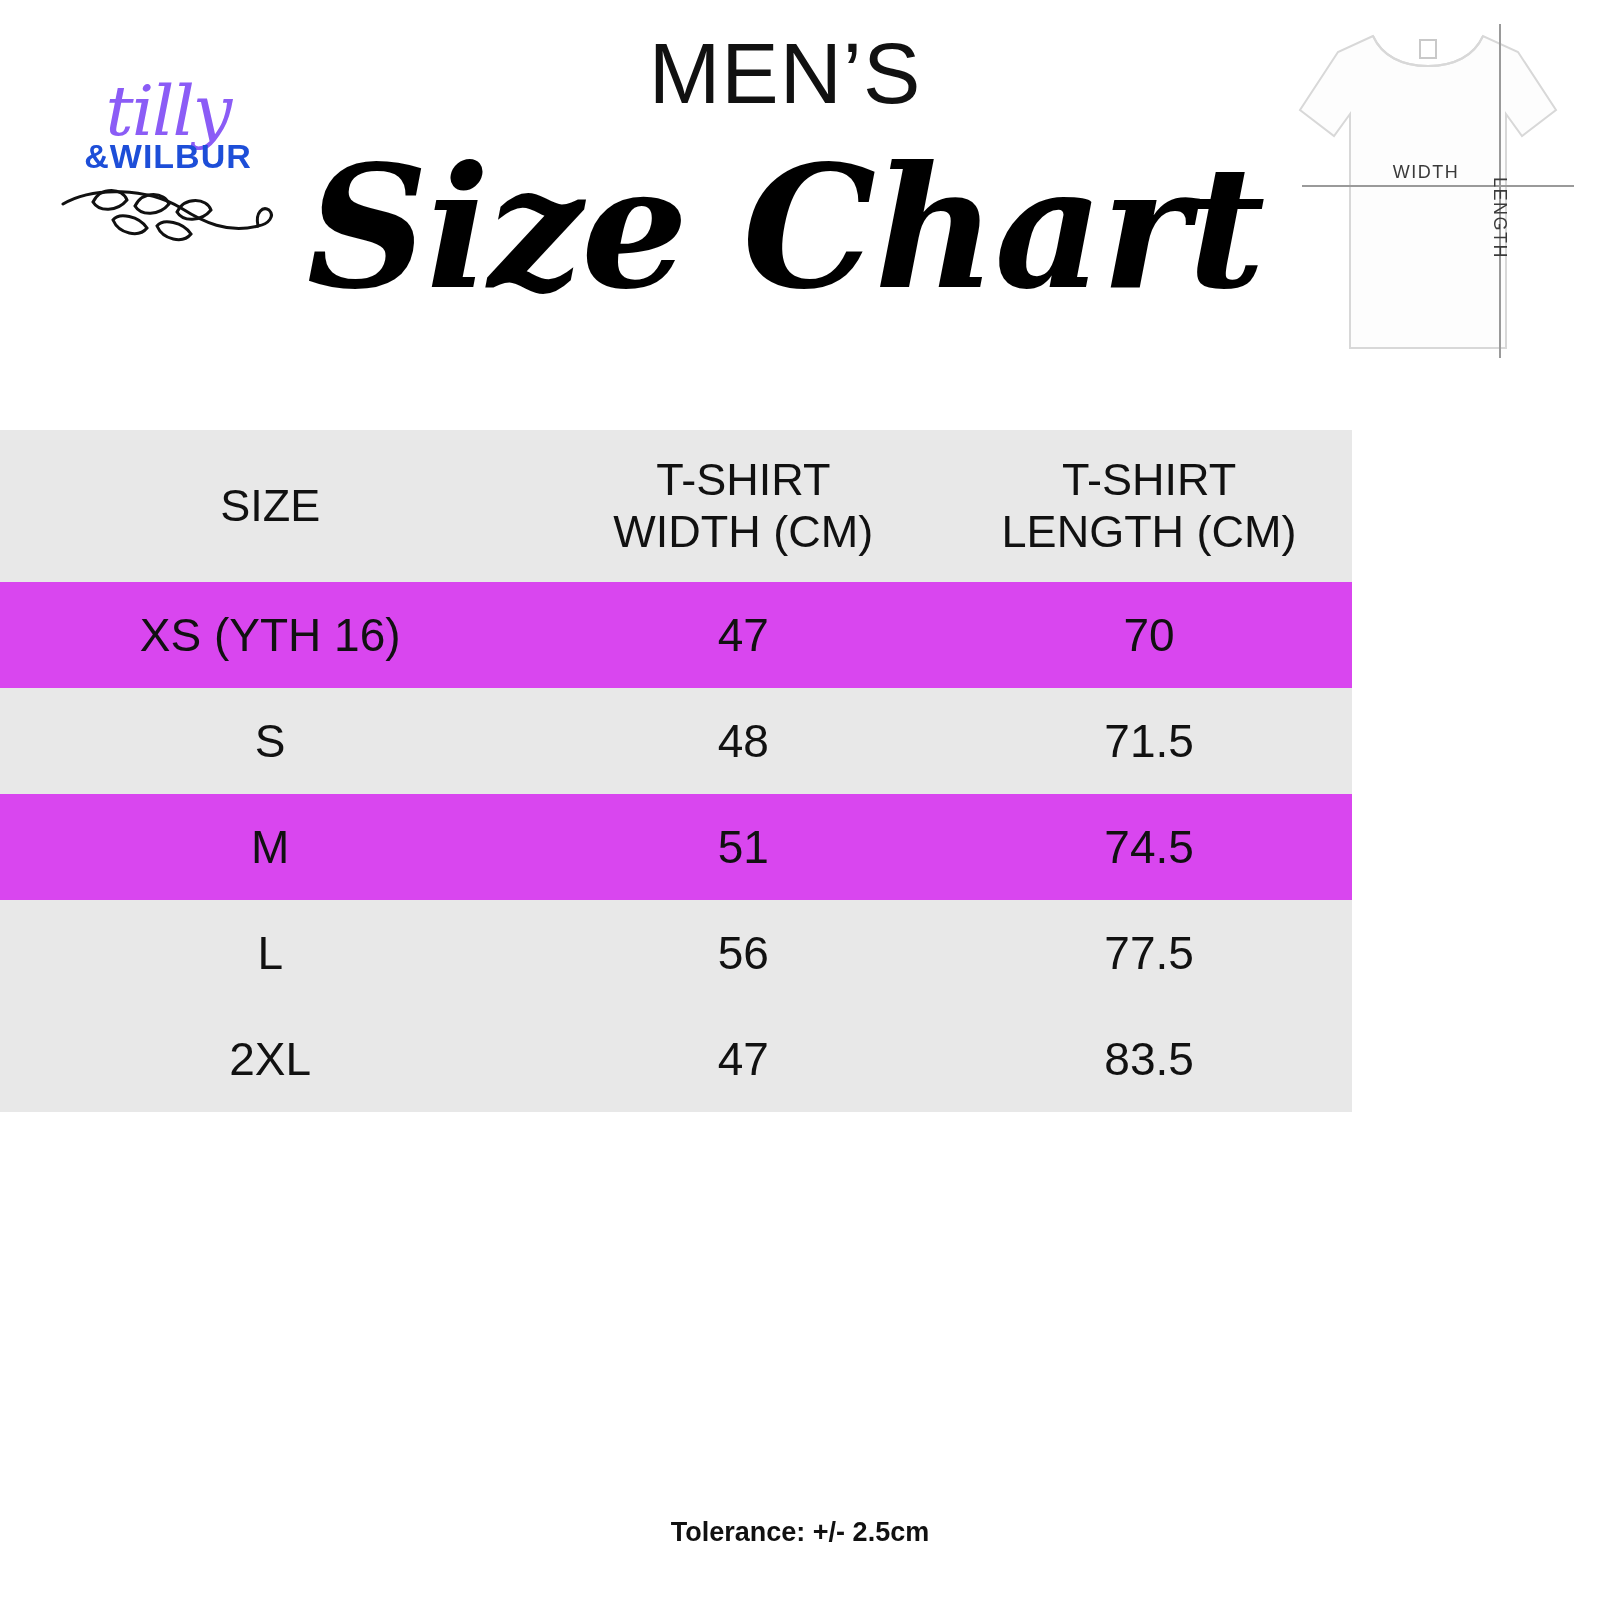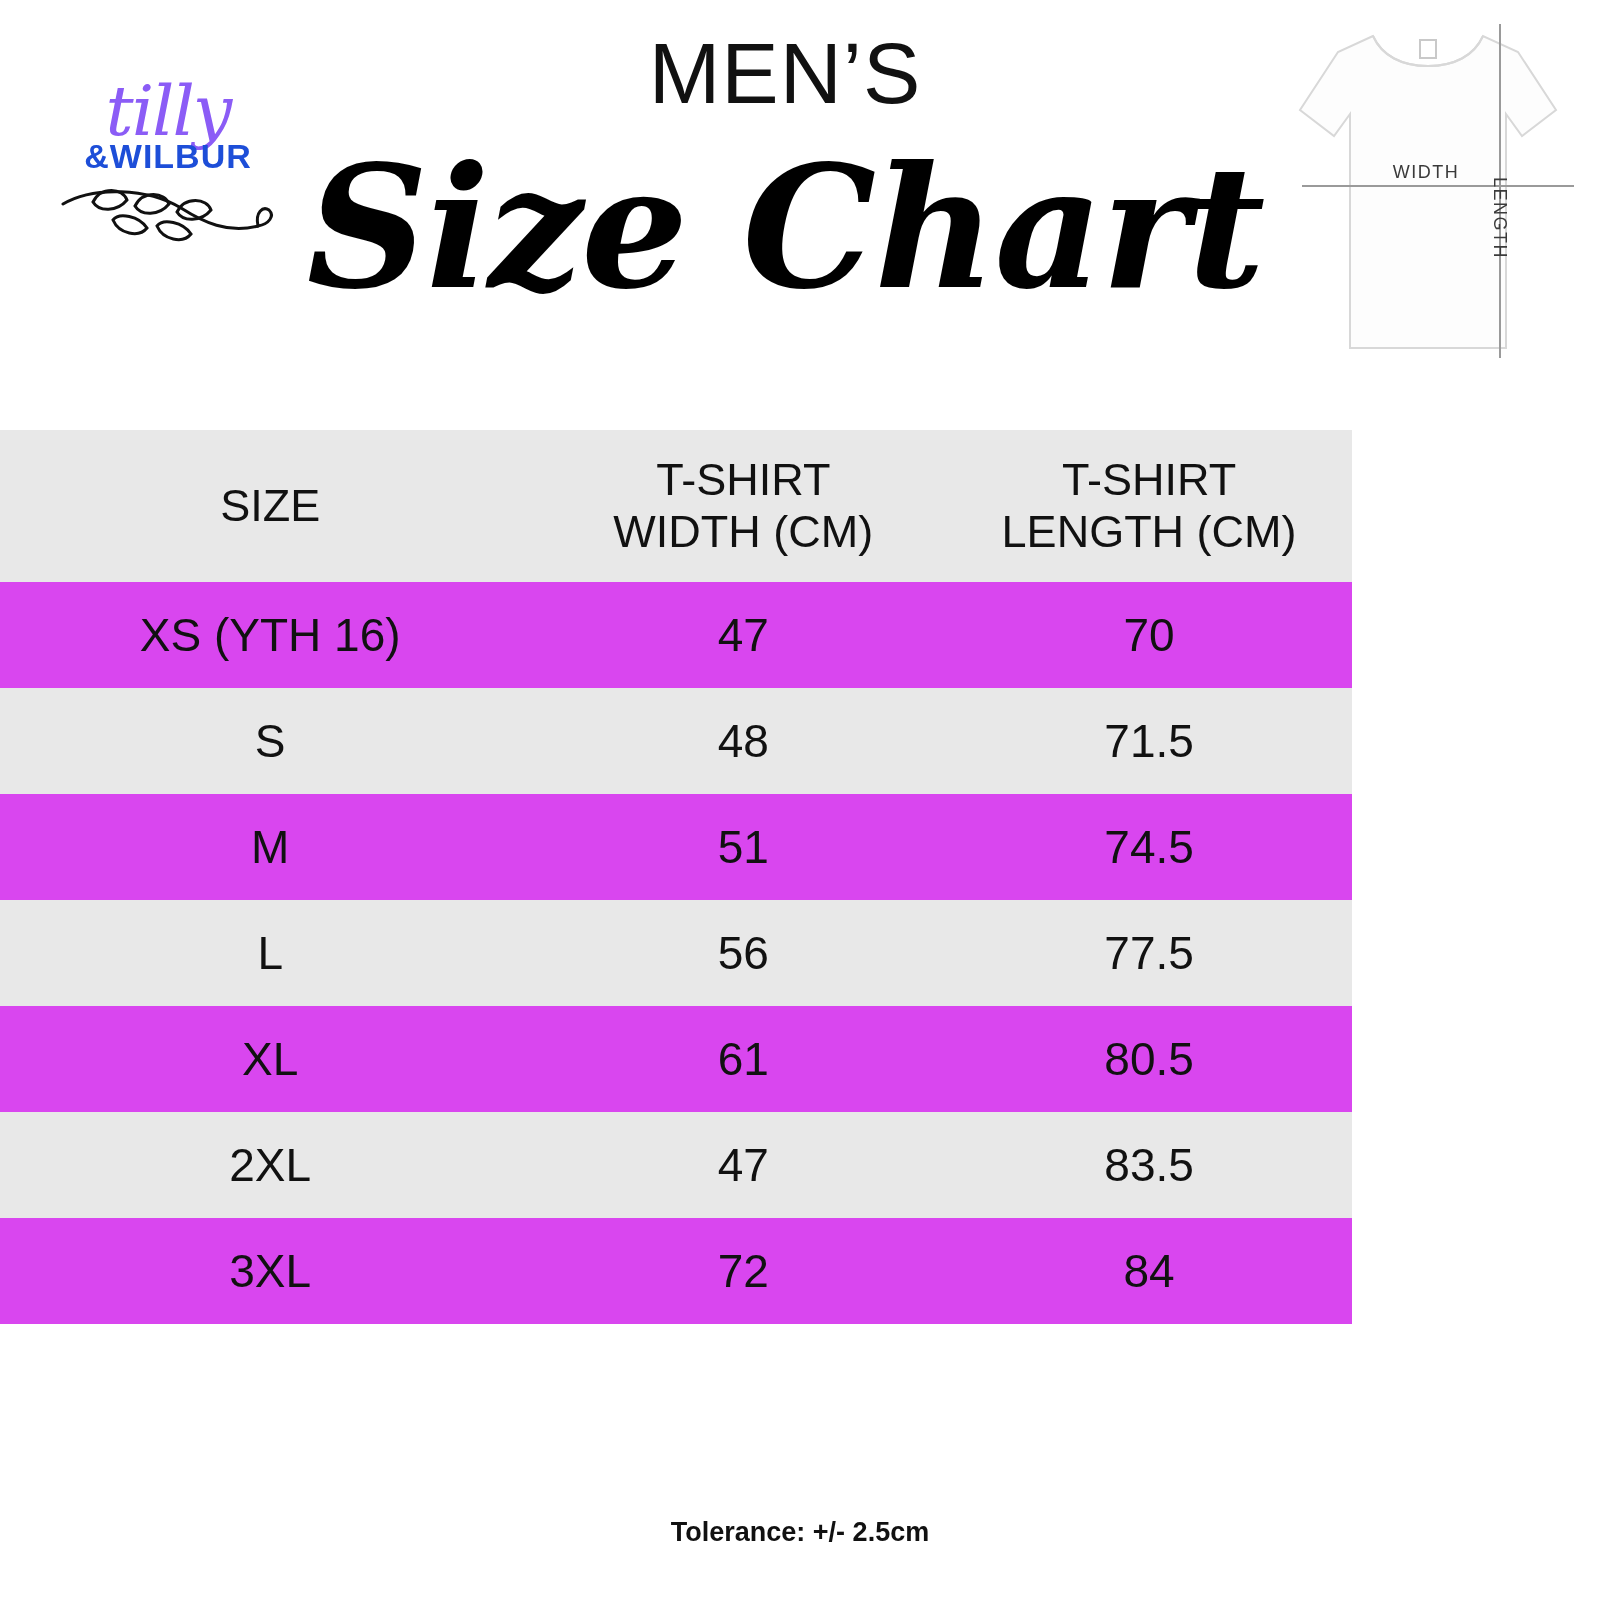--- a/index.html
+++ b/index.html
@@ -205,31 +205,21 @@
     <tr class="plain">
       <td>M</td>
       <td>51</td>
       <td>74.5</td>
     </tr>
     <tr class="shaded">
       <td>L</td>
       <td>56</td>
       <td>77.5</td>
     </tr>
-    <tr class="plain">
-      <td>XL</td>
-      <td>61</td>
-      <td>80.5</td>
-    </tr>
     <tr class="shaded">
       <td>2XL</td>
       <td>47</td>
       <td>83.5</td>
     </tr>
-    <tr class="plain">
-      <td>3XL</td>
-      <td>72</td>
-      <td>84</td>
-    </tr>
   </tbody>
 </table>
 
 <div class="tolerance">Tolerance: +/- 2.5cm</div>
 
 </body></html>

